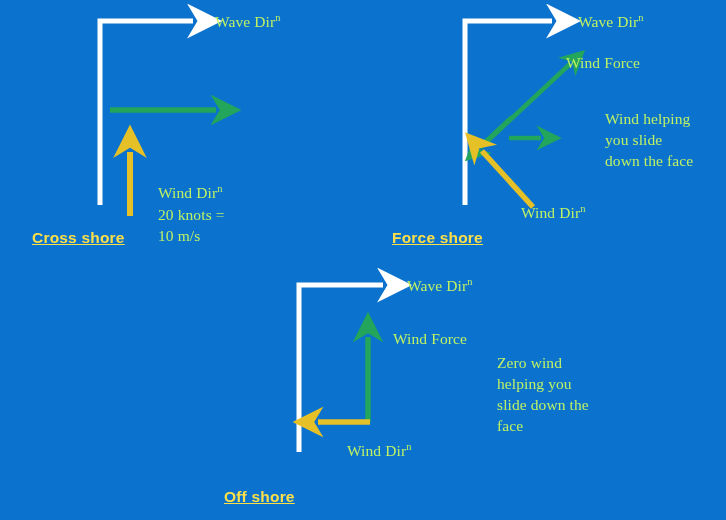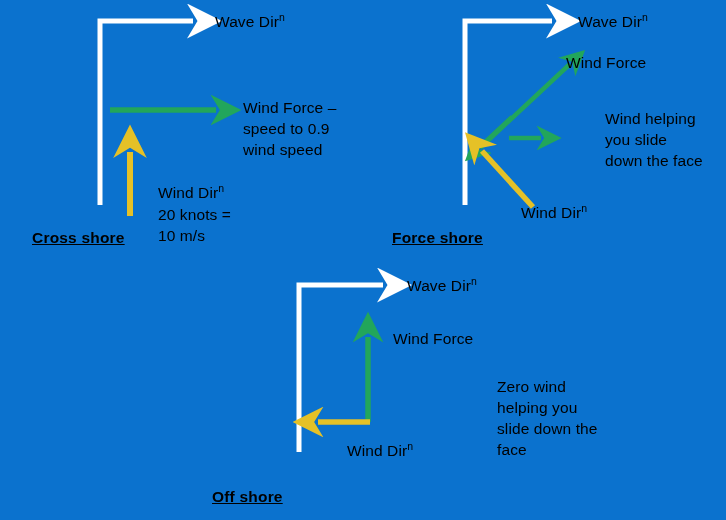--- a/index.html
+++ b/index.html
@@ -22,32 +22,33 @@
   svg.layer {
     position: absolute;
     left: 0;
     top: 0;
     width: 726px;
     height: 520px;
     pointer-events: none;
   }
   .lbl {
     position: absolute;
-    color: #000000;
+    color: #bef264;
     font-size: 15.5px;
     line-height: 21px;
     white-space: pre;
     letter-spacing: 0.1px;
+    font-family: Liberation Serif, serif;
   }
   .lbl.multi {
     white-space: pre-line;
   }
   .panel-title {
     position: absolute;
-    color: #000000;
+    color: #fde047;
     font-size: 15.5px;
     font-weight: bold;
     text-decoration: underline;
     letter-spacing: 0.2px;
     white-space: pre;
   }
   .sup {
     font-size: 10.5px;
     vertical-align: super;
     line-height: 0;
@@ -87,23 +88,20 @@
 
     <g>
       <path d="M299,452 L299,285 L383,285" stroke="#ffffff" stroke-width="5" fill="none" marker-end="url(#wh-head)"></path>
       <line x1="368" y1="422" x2="368" y2="337" stroke="#22a65b" stroke-width="5.5" marker-end="url(#gr-head)"></line>
       <line x1="370" y1="422" x2="318" y2="422" stroke="#e5c127" stroke-width="5.5" marker-end="url(#ye-head)"></line>
     </g>
   </svg>
 
   <div class="lbl" style="left:215px; top:11px;"><span>Wave Dir</span><span class="sup">n</span></div>
 
-  <div class="lbl multi" style="left:243px; top:97px;">Wind Force –
-speed to 0.9
-wind speed</div>
 
   <div class="lbl" style="left:158px; top:182px;"><span>Wind Dir</span><span class="sup">n</span></div>
 
   <div class="lbl multi" style="left:158px; top:204px;">20 knots =
 10 m/s</div>
 
   <div class="panel-title" style="left:32px; top:229px;">Cross shore</div>
 
   <div class="lbl" style="left:578px; top:11px;"><span>Wave Dir</span><span class="sup">n</span></div>
 
@@ -114,22 +112,22 @@
 down the face</div>
 
   <div class="lbl" style="left:521px; top:202px;"><span>Wind Dir</span><span class="sup">n</span></div>
 
   <div class="panel-title" style="left:392px; top:229px;">Force shore</div>
 
   <div class="lbl" style="left:407px; top:275px;"><span>Wave Dir</span><span class="sup">n</span></div>
 
   <div class="lbl" style="left:393px; top:328px;">Wind Force</div>
 
-  <div class="lbl multi" style="left:497px; top:352px;margin-top:24px;">Zero wind
+  <div class="lbl multi" style="left:497px; top:352px;">Zero wind
 helping you
 slide down the
 face</div>
 
   <div class="lbl" style="left:347px; top:440px;"><span>Wind Dir</span><span class="sup">n</span></div>
 
-  <div class="panel-title" style="left:212px; top:488px;">Off shore</div>
+  <div class="panel-title" style="left:224px; top:488px;">Off shore</div>
 
 </div>
 
 </body></html>

